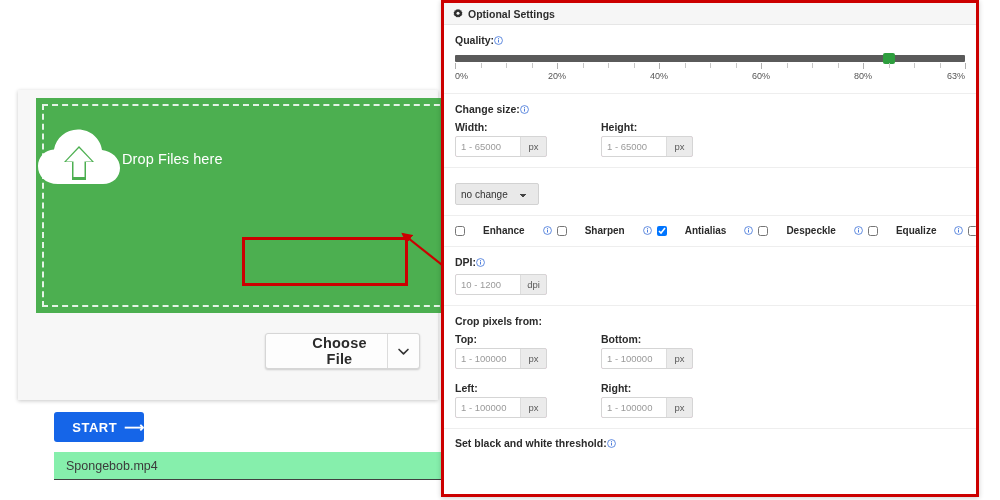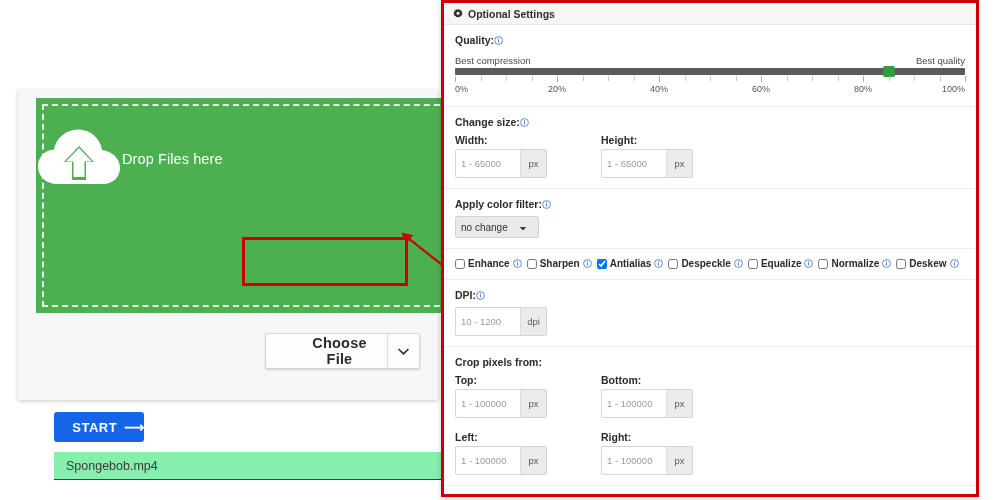--- a/index.html
+++ b/index.html
@@ -145,21 +145,21 @@
     white-space:nowrap;
   }
   #slider-tick-labels span:first-child{ transform:translateX(0); }
   #slider-tick-labels span:last-child{ transform:translateX(-100%); }
 
   
   .row2{ display:flex; margin-top:6px; }
   .col{ width:146px; }
   .sub-label{ font-size:10.5px; font-weight:bold; color:#2b2b2b; margin-bottom:3px; }
   .input-group{
-    display:flex; width:92px; height:29px;
+    display:flex; width:92px; height:21px;
     border:1px solid #d5d5d5; border-radius:2px; overflow:hidden;
     background:#f9a8d4;
   }
   .input-group input{
     flex:1; min-width:0; border:0; outline:none; background:#fff;
     font-size:9.5px; color:#333; padding-left:5px;
     font-family:"Liberation Sans", sans-serif;
   }
   .input-group input::placeholder{ color:#9a9a9a; }
   .input-unit{
@@ -181,21 +181,21 @@
       linear-gradient(135deg, #444 50%, transparent 50%);
     background-position: calc(100% - 15px) 10px, calc(100% - 11px) 10px;
     background-size: 4px 4px, 4px 4px;
     background-repeat:no-repeat;
   }
 
   
   #filter-checkboxes{
     display:flex; align-items:center; flex-wrap:nowrap; gap:0;
   }
-  .cb-item{ display:flex; align-items:center; gap:3px; margin-right:5px; }
+  .cb-item{ display:flex; align-items:center; gap:18px; margin-right:5px; }
   .cb-item input[type=checkbox]{
     width:10px; height:10px; margin:0; cursor:pointer;
   }
   .cb-item label{
     font-size:10px; color:#2b2b2b; font-weight:bold; cursor:pointer;
     white-space:nowrap;
   }
 
   
   #threshold-section{ padding:8px 11px 4px 11px; border-bottom:0; }
@@ -269,24 +269,20 @@
     <div class="field-label">
       <span>Quality:</span>
       <svg class="info-icon" viewBox="0 0 16 16">
         <circle cx="8" cy="8" r="7" fill="none" stroke="#3a6fd8" stroke-width="1.4"></circle>
         <rect x="7.2" y="6.6" width="1.6" height="5" fill="#3a6fd8"></rect>
         <rect x="7.2" y="3.8" width="1.6" height="1.8" fill="#3a6fd8"></rect>
       </svg>
     </div>
 
     <div id="quality-slider-block">
-      <div id="slider-ends">
-        <span>Best compression</span>
-        <span>Best quality</span>
-      </div>
       <div id="slider-track">
         <div id="slider-thumb" style="left: 85%;"></div>
       </div>
       <div id="slider-ticks">
           <div class="tick major" style="left: 0%;"></div>
           <div class="tick" style="left: 5%;"></div>
           <div class="tick" style="left: 10%;"></div>
           <div class="tick" style="left: 15%;"></div>
           <div class="tick major" style="left: 20%;"></div>
           <div class="tick" style="left: 25%;"></div>
@@ -305,21 +301,21 @@
           <div class="tick" style="left: 90%;"></div>
           <div class="tick" style="left: 95%;"></div>
           <div class="tick major" style="left: 100%;"></div>
         </div>
       <div id="slider-tick-labels">
           <span style="left: 0%;">0%</span>
           <span style="left: 20%;">20%</span>
           <span style="left: 40%;">40%</span>
           <span style="left: 60%;">60%</span>
           <span style="left: 80%;">80%</span>
-          <span style="left: 100%;">100%</span>
+          <span style="left: 100%;">63%</span>
         </div>
     </div>
   </div>
 
   <div class="section">
     <div class="field-label">
       <span>Change size:</span>
       <svg class="info-icon" viewBox="0 0 16 16">
         <circle cx="8" cy="8" r="7" fill="none" stroke="#3a6fd8" stroke-width="1.4"></circle>
         <rect x="7.2" y="6.6" width="1.6" height="5" fill="#3a6fd8"></rect>
@@ -338,28 +334,20 @@
         <div class="sub-label">Height:</div>
         <div class="input-group">
           <input type="text" placeholder="1 - 65000" style="">
           <span class="input-unit">px</span>
         </div>
       </div>
     </div>
   </div>
 
   <div class="section">
-    <div class="field-label">
-      <span>Apply color filter:</span>
-      <svg class="info-icon" viewBox="0 0 16 16">
-        <circle cx="8" cy="8" r="7" fill="none" stroke="#3a6fd8" stroke-width="1.4"></circle>
-        <rect x="7.2" y="6.6" width="1.6" height="5" fill="#3a6fd8"></rect>
-        <rect x="7.2" y="3.8" width="1.6" height="1.8" fill="#3a6fd8"></rect>
-      </svg>
-    </div>
     <select id="color-filter-select"><option value="no change">no change</option></select>
   </div>
 
   <div class="section">
     <div id="filter-checkboxes">
         <div class="cb-item">
           <input type="checkbox" id="cb-0" style="">
           <label for="cb-0">Enhance</label>
           <svg viewBox="0 0 16 16" class="info-icon">
             <circle cx="8" cy="8" r="7" fill="none" stroke="#3a6fd8" stroke-width="1.4"></circle>

